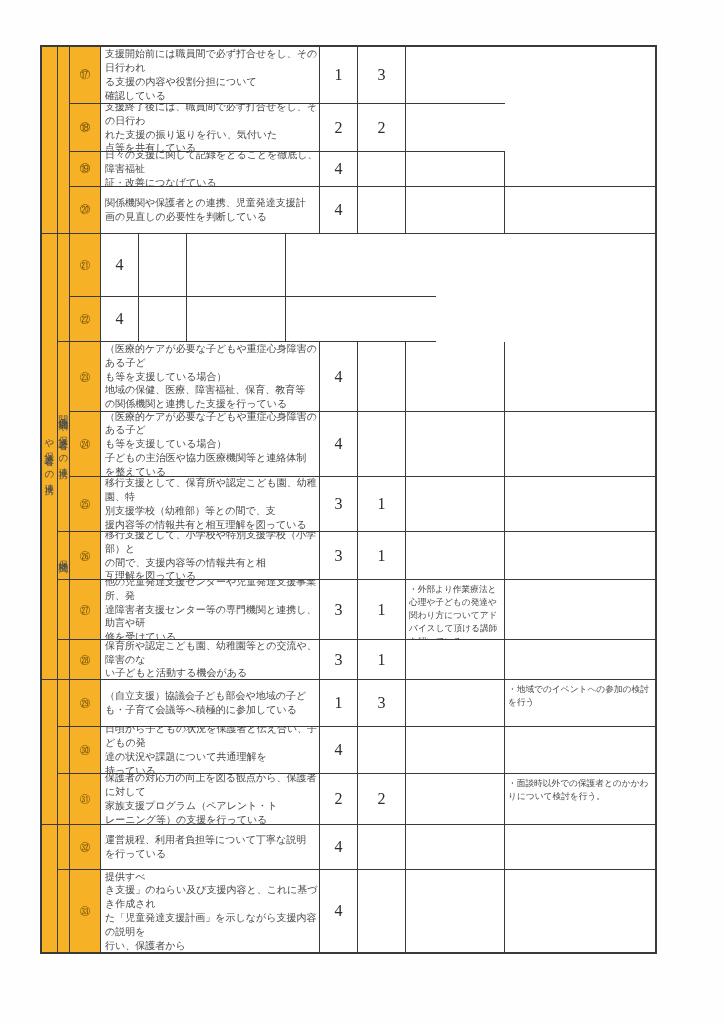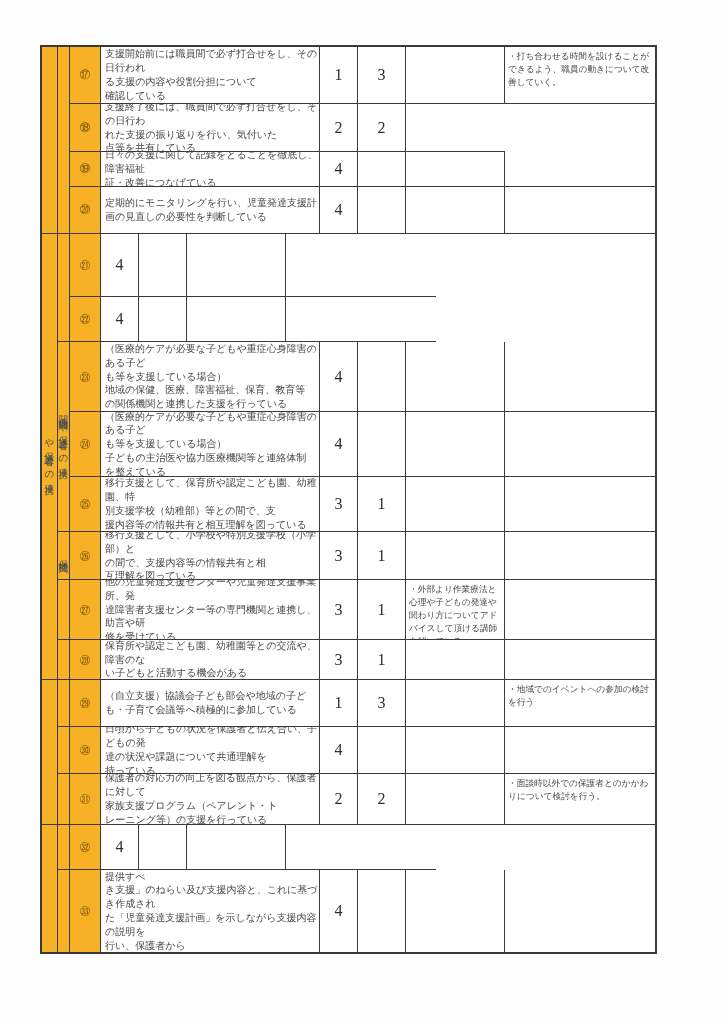--- a/index.html
+++ b/index.html
@@ -92,21 +92,20 @@
 
     <div class="rows" id="rows-container">
         <div class="row" style="height: 57px;">
     <div class="cell num">⑰</div>
     <div class="cell desc">支援開始前には職員間で必ず打合せをし、その日行われ
 る支援の内容や役割分担について
 確認している</div>
     <div class="cell s1">1</div>
     <div class="cell s2">3</div>
     <div class="cell cm"></div>
-    <div class="cell cr">・打ち合わせる時間を設けることができるよう、職員の動きについて改善していく。</div>
   </div>
         <div class="row" style="height: 48px;">
     <div class="cell num">⑱</div>
     <div class="cell desc">支援終了後には、職員間で必ず打合せをし、その日行わ
 れた支援の振り返りを行い、気付いた
 点等を共有している</div>
     <div class="cell s1">2</div>
     <div class="cell s2">2</div>
     <div class="cell cm"></div>
   </div>
@@ -114,21 +113,21 @@
     <div class="cell num">⑲</div>
     <div class="cell desc">日々の支援に関して記録をとることを徹底し、障害福祉
 証・改善につなげている</div>
     <div class="cell s1">4</div>
     <div class="cell s2"></div>
     <div class="cell cm"></div>
     <div class="cell cr"></div>
   </div>
         <div class="row" style="height: 47px;">
     <div class="cell num">⑳</div>
-    <div class="cell desc">定期的にモニタリングを行い、児童発達支援計
+    <div class="cell desc">関係機関や保護者との連携、児童発達支援計
 画の見直しの必要性を判断している</div>
     <div class="cell s1">4</div>
     <div class="cell s2"></div>
     <div class="cell cm"></div>
     <div class="cell cr"></div>
   </div>
         <div class="row" style="height: 63px;">
     <div class="cell num">㉑</div>
     <div class="cell s1">4</div>
     <div class="cell s2"></div>
@@ -227,20 +226,22 @@
     <div class="cell desc">保護者の対応力の向上を図る観点から、保護者に対して
 家族支援プログラム（ペアレント・ト
 レーニング等）の支援を行っている</div>
     <div class="cell s1">2</div>
     <div class="cell s2">2</div>
     <div class="cell cm"></div>
     <div class="cell cr">・面談時以外での保護者とのかかわりについて検討を行う。</div>
   </div>
         <div class="row" style="height: 45px;">
     <div class="cell num">㉜</div>
+    <div class="cell desc">運営規程、利用者負担等について丁寧な説明
+を行っている</div>
     <div class="cell s1">4</div>
     <div class="cell s2"></div>
     <div class="cell cm"></div>
     <div class="cell cr"></div>
   </div>
         <div class="row" style="height: 82px;">
     <div class="cell num">㉝</div>
     <div class="cell desc">児童発達支援ガイドラインの「児童発達支援の提供すべ
 き支援」のねらい及び支援内容と、これに基づき作成され
 た「児童発達支援計画」を示しながら支援内容の説明を

